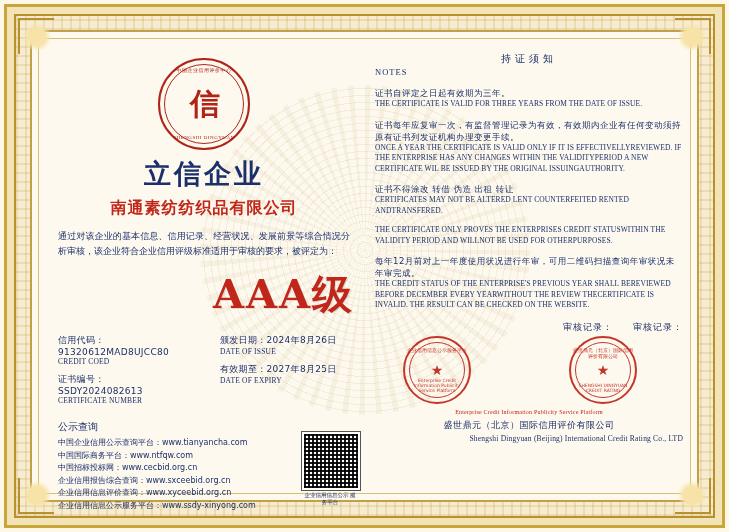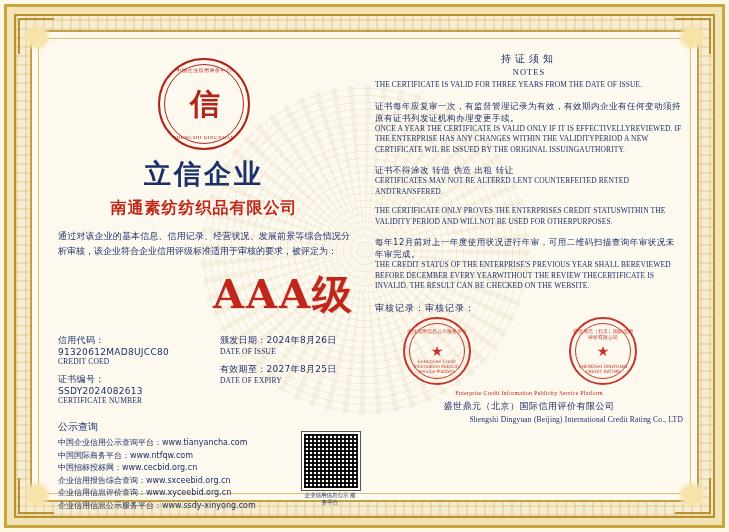--- a/index.html
+++ b/index.html
@@ -247,47 +247,48 @@
     width: 308px;
   }
   .notes-title-cn {
     text-align: center;
     font-size: 10px;
     color: #1b2f6b;
     font-family: "DejaVu Sans", sans-serif;
     letter-spacing: 4px;
   }
   .notes-title-en {
-    text-align: center;
+    text-align: left;
     font-size: 8.5px;
     color: #1b2f6b;
     letter-spacing: 1px;
     margin-top: 1px;
-    margin-bottom: 3px;
+    margin-bottom: 10px;
   }
   .note { margin-bottom: 9px; }
   .note-cn {
     font-size: 8.5px;
     color: #1b2f6b;
     line-height: 12px;
     font-family: "DejaVu Sans", sans-serif;
     letter-spacing: 0.5px;
   }
   .note-en {
     font-size: 7.5px;
     color: #1b2f6b;
     line-height: 10.5px;
     letter-spacing: 0.1px;
   }
 
   .review-row {
     display: flex;
-    justify-content: flex-start;
+    justify-content: flex-end;
     margin-top: 10px;
     margin-bottom: 2px;
+    gap: 20px;
   }
   .review-label {
     font-size: 9px;
     color: #1b2f6b;
     font-family: "DejaVu Sans", sans-serif;
     letter-spacing: 1px;
   }
 
   .stamps {
     position: relative;
@@ -434,20 +435,21 @@
         <div class="qr-cap">企业信用信息公示
 服务平台</div>
       </div>
     </div>
 
     <div class="right-col">
       <div class="notes-title-cn">持证须知</div>
       <div class="notes-title-en">NOTES</div>
 
       <div class="note">
+        <div class="note-cn">证书自评定之日起有效期为三年。</div>
         <div class="note-en">THE CERTIFICATE IS VALID FOR THREE YEARS FROM THE DATE OF ISSUE.</div>
       </div>
       <div class="note">
         <div class="note-cn">证书每年应复审一次，有监督管理记录为有效，有效期内企业有任何变动须持原有证书列发证机构办理变更手续。</div>
         <div class="note-en">ONCE A YEAR THE CERTIFICATE IS VALID ONLY IF IT IS EFFECTIVELLYREVIEWED. IF THE ENTERPRISE HAS ANY CHANGES WITHIN THE VALIDITYPERIOD A NEW CERTIFICATE WIL BE ISSUED BY THE ORIGINAL ISSUINGAUTHORITY.</div>
       </div>
       <div class="note">
         <div class="note-cn">证书不得涂改 转借 伪造 出租 转让</div>
         <div class="note-en">CERTIFICATES MAY NOT BE ALTERED LENT COUNTERFEITED RENTED ANDTRANSFERED.</div>
       </div>

